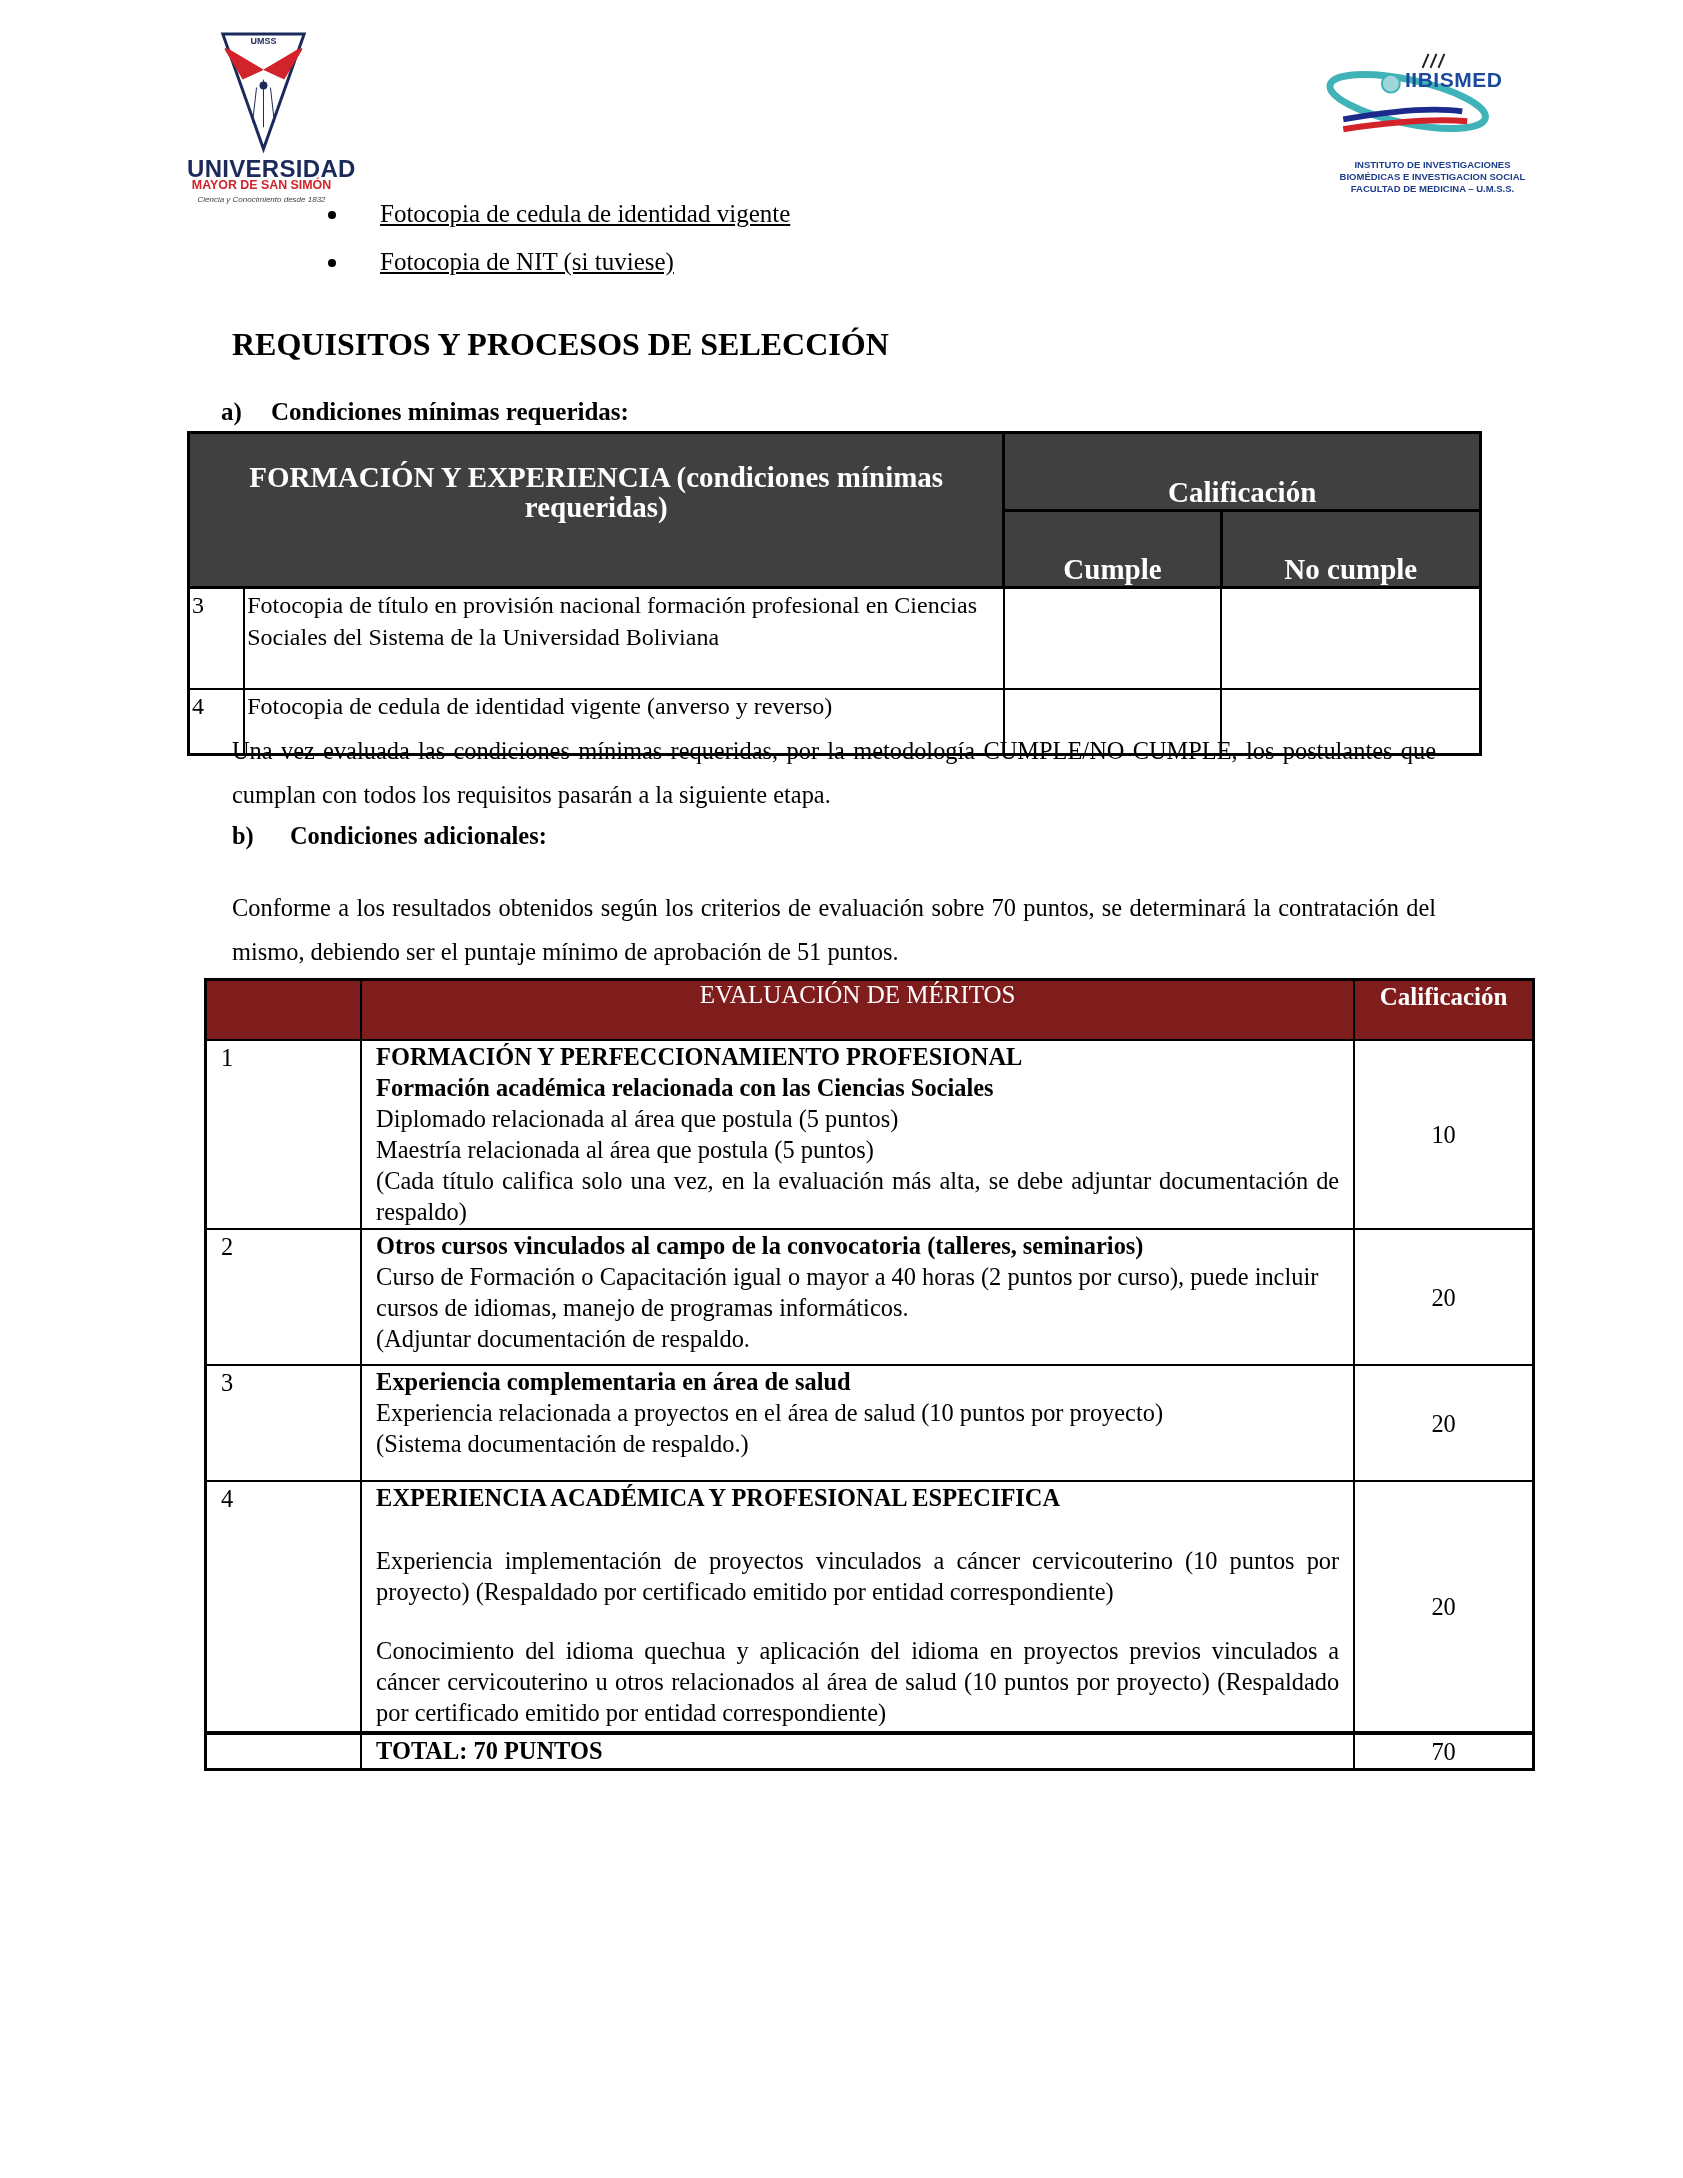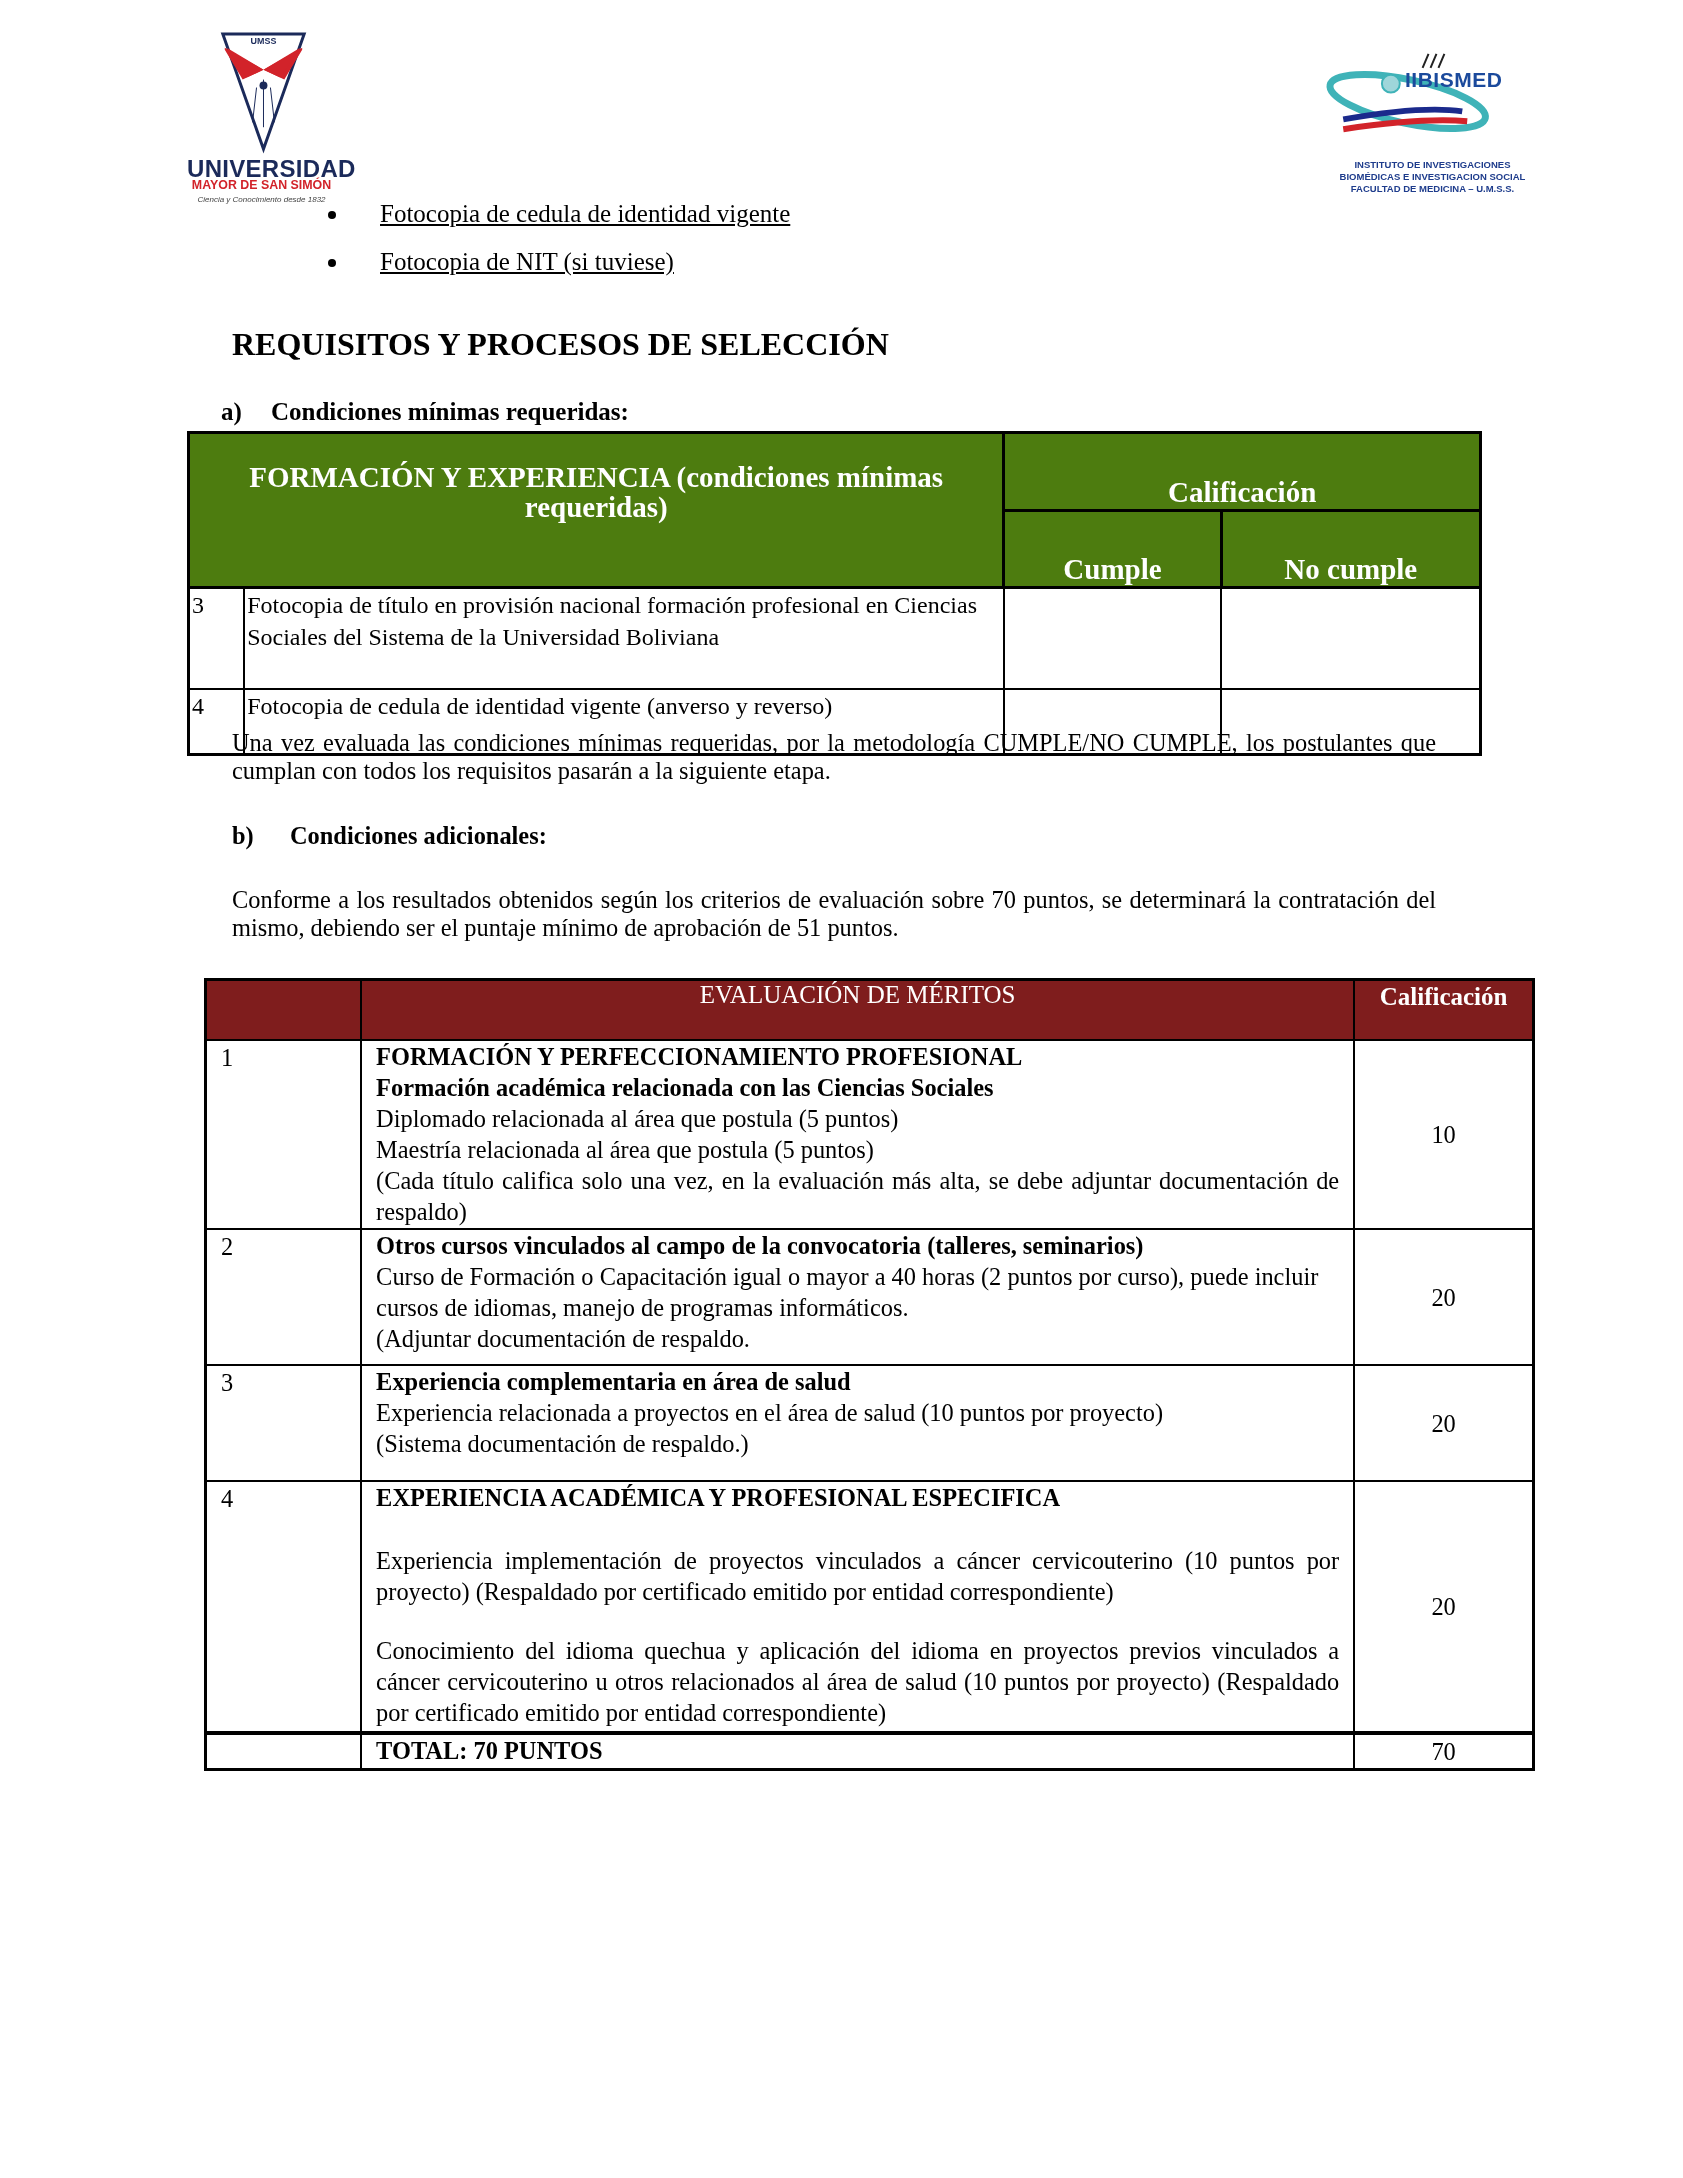--- a/index.html
+++ b/index.html
@@ -18,28 +18,28 @@
   .bullet-item { position:relative; height:48px; line-height:30px; }
   .bullet-item .dot { position:absolute; left:0; top:12px; width:8px; height:8px; border-radius:50%; background:#000; }
   .bullet-item .txt { position:absolute; left:52px; top:0; white-space:nowrap;text-decoration:underline; }
 
   .section-title { left:232px; top:326px; font-size:32px; font-weight:bold; white-space:nowrap; }
   .sub-a { left:221px; top:398px; font-size:25px; font-weight:bold; white-space:nowrap; }
   .sub-a .lbl { display:inline-block; width:50px; }
 
   table { border-collapse:collapse; }
   .t1 { position:absolute; left:187px; top:431px; width:1295px; border:3px solid #000; }
-  .t1 th { background:#4d7c0f; color:#fff; font-weight:bold; font-size:29px; border:3px solid #000; padding:0; }
+  .t1 th { background:#404040; color:#fff; font-weight:bold; font-size:29px; border:3px solid #000; padding:0; }
   .t1 td { border:2px solid #000; font-size:24px; vertical-align:top; padding:0 2px; line-height:32px; }
   .t1 .num { width:50px; }
   .t1 .desc { width:768px; }
   .t1 .cmp { width:214px; }
   .t1 .ncmp { width:257px; }
 
-  .para { left:232px; font-size:24.4px; line-height:28px; text-align:justify; width:1204px; }
+  .para { left:232px; font-size:24.4px; line-height:44px; text-align:justify; width:1204px; }
   .sub-b { left:232px; top:822px; font-size:24.4px; font-weight:bold; white-space:nowrap; }
   .sub-b .lbl { display:inline-block; width:58px; }
 
   .t2 { position:absolute; left:204px; top:978px; width:1331px; border:3px solid #000; }
   .t2 th { background:#7f1d1d; color:#fff; font-weight:normal; font-size:25px; border:2px solid #000; height:55px; vertical-align:top; padding-top:2px; }
   .t2 td { border:2px solid #000; font-size:24.4px; line-height:31px; vertical-align:top; }
   .t2 .c-num { width:144px; padding-left:14px; }
   .t2 .c-desc { width:995px; padding:0 14px; }
   .t2 .c-score { width:177px; text-align:center; vertical-align:middle; }
   .t2 .b { font-weight:bold; }

